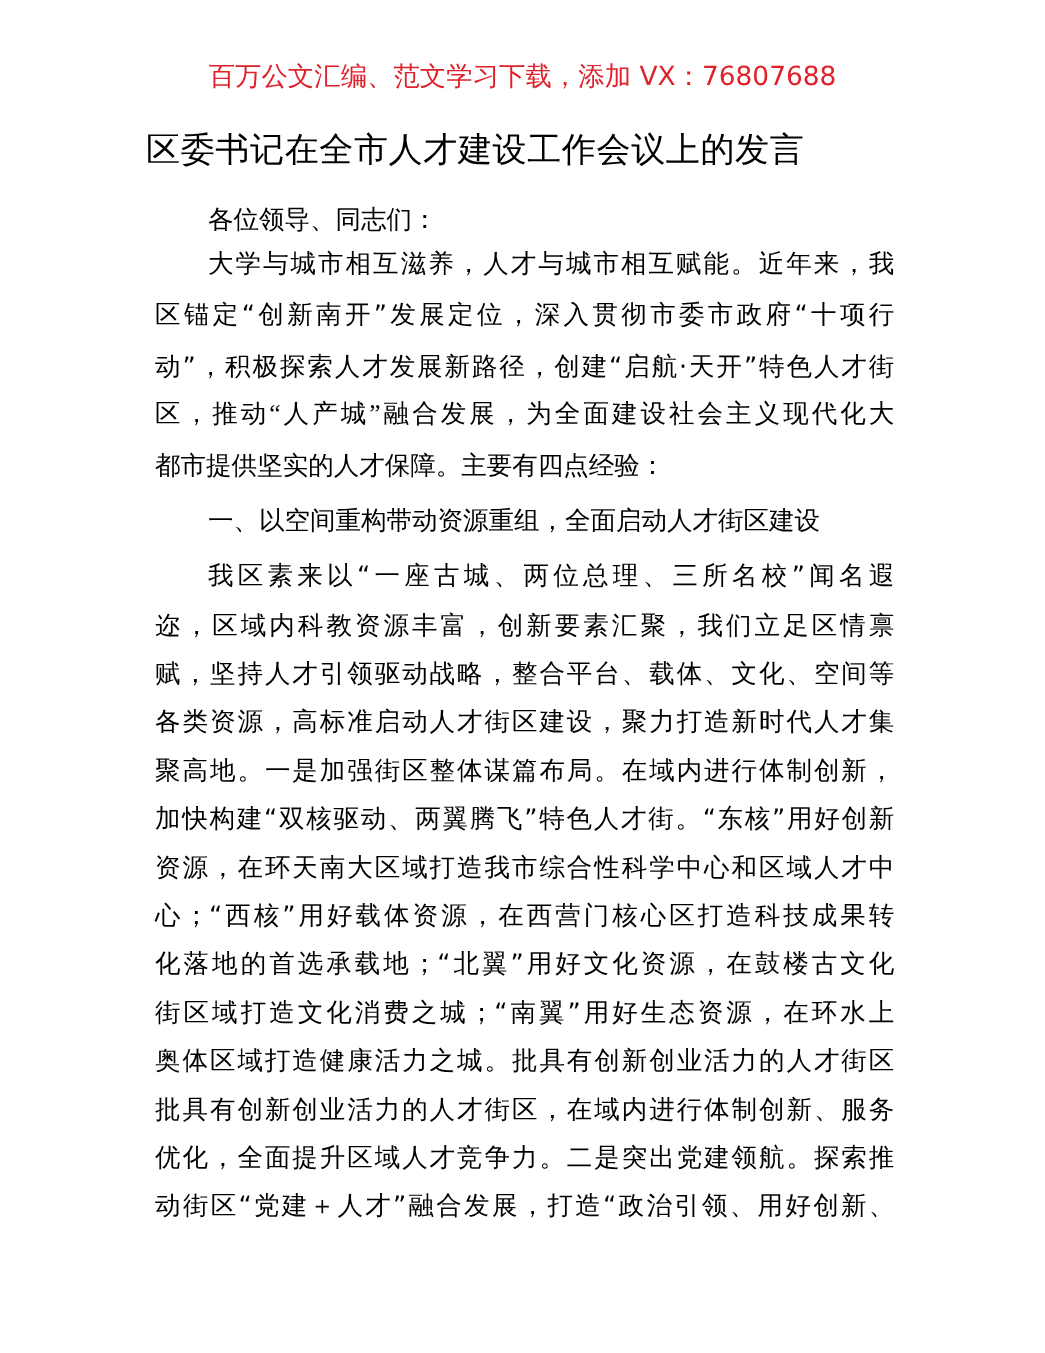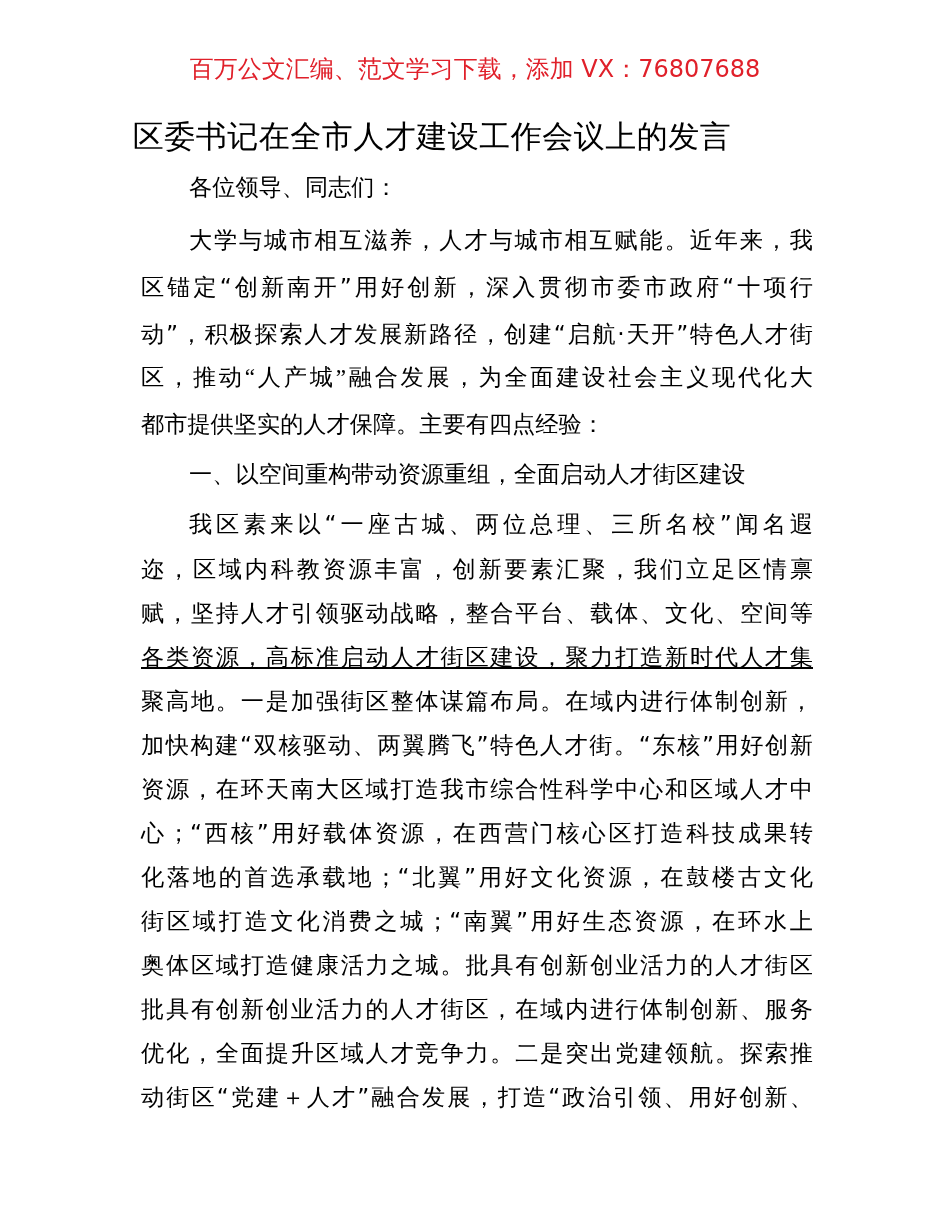--- a/index.html
+++ b/index.html
@@ -17,34 +17,34 @@
     .line.indent { left: 48px; width: 624px; }
   </style>
 </head>
 <body>
 
 <div class="watermark" style="color:#e0202a;">百万公文汇编、范文学习下载，添加 VX：76807688</div>
 
 <div class="title">区委书记在全市人才建设工作会议上的发言</div>
 
 <div class="body-text" style="top:0;">
-  <div class="line indent last" style="top:175px;">各位领导、同志们：</div>
+  <div class="line indent last" style="top:188px;">各位领导、同志们：</div>
 
   <div class="line indent" style="top:228px;">大学与城市相互滋养，人才与城市相互赋能。近年来，我</div>
-  <div class="line" style="top:275px;">区锚定“创新南开”用好创新，深入贯彻市委市政府“十项行</div>
+  <div class="line" style="top:275px;">区锚定“创新南开”发展定位，深入贯彻市委市政府“十项行</div>
   <div class="line" style="top:322px;">动”，积极探索人才发展新路径，创建“启航·天开”特色人才街</div>
   <div class="line" style="top:366px;font-family:Liberation Serif, serif;">区，推动“人产城”融合发展，为全面建设社会主义现代化大</div>
   <div class="line last" style="top:412px;">都市提供坚实的人才保障。主要有四点经验：</div>
 
   <div class="line indent last" style="top:462px;">一、以空间重构带动资源重组，全面启动人才街区建设</div>
 
   <div class="line indent" style="top:512px;">我区素来以“一座古城、两位总理、三所名校”闻名遐</div>
   <div class="line" style="top:557px;">迩，区域内科教资源丰富，创新要素汇聚，我们立足区情禀</div>
   <div class="line" style="top:601px;">赋，坚持人才引领驱动战略，整合平台、载体、文化、空间等</div>
-  <div class="line" style="top:645px;text-decoration:underline;">各类资源，高标准启动人才街区建设，聚力打造新时代人才集</div>
+  <div class="line" style="top:645px;">各类资源，高标准启动人才街区建设，聚力打造新时代人才集</div>
   <div class="line" style="top:689px;">聚高地。一是加强街区整体谋篇布局。在域内进行体制创新，</div>
   <div class="line" style="top:733px;">加快构建“双核驱动、两翼腾飞”特色人才街。“东核”用好创新</div>
   <div class="line" style="top:777px;">资源，在环天南大区域打造我市综合性科学中心和区域人才中</div>
   <div class="line" style="top:821px;">心；“西核”用好载体资源，在西营门核心区打造科技成果转</div>
   <div class="line" style="top:865px;">化落地的首选承载地；“北翼”用好文化资源，在鼓楼古文化</div>
   <div class="line" style="top:909px;">街区域打造文化消费之城；“南翼”用好生态资源，在环水上</div>
   <div class="line" style="top:953px;">奥体区域打造健康活力之城。批具有创新创业活力的人才街区</div>
   <div class="line" style="top:997px;">批具有创新创业活力的人才街区，在域内进行体制创新、服务</div>
   <div class="line" style="top:1041px;">优化，全面提升区域人才竞争力。二是突出党建领航。探索推</div>
   <div class="line" style="top:1085px;">动街区“党建＋人才”融合发展，打造“政治引领、用好创新、</div>

